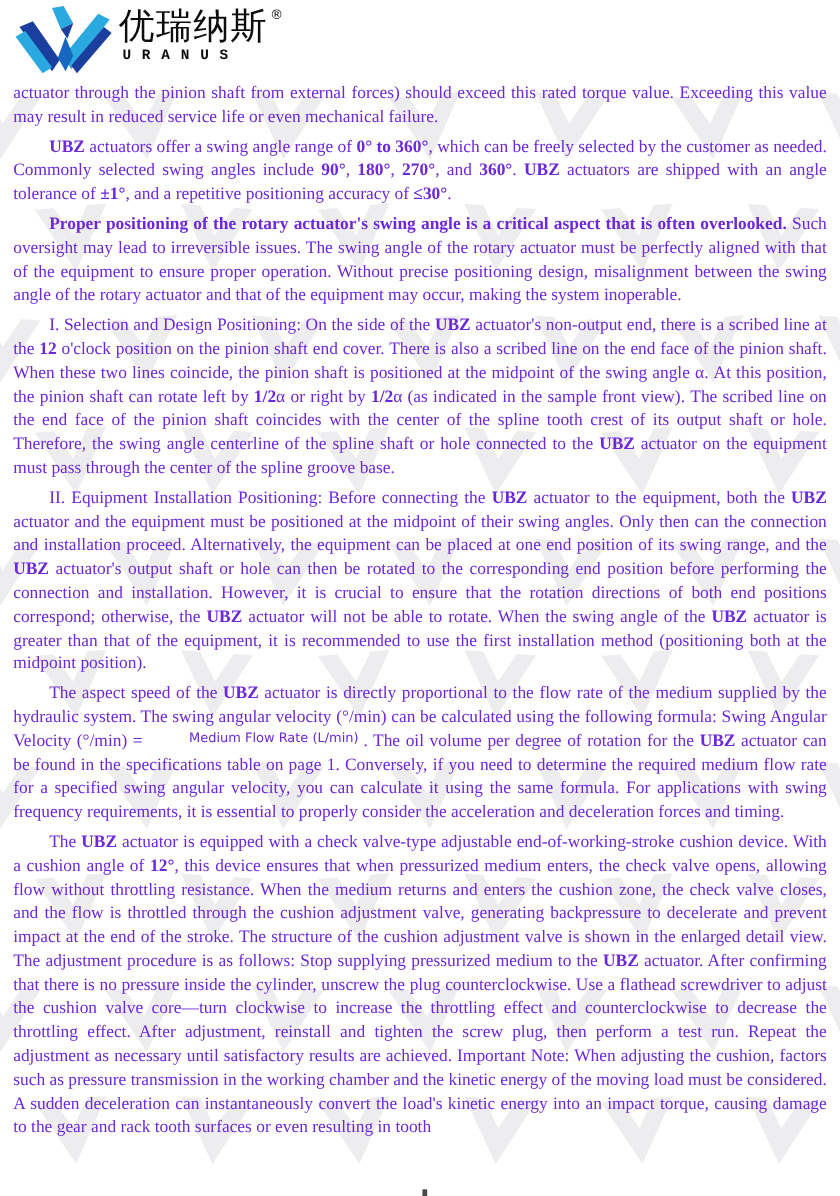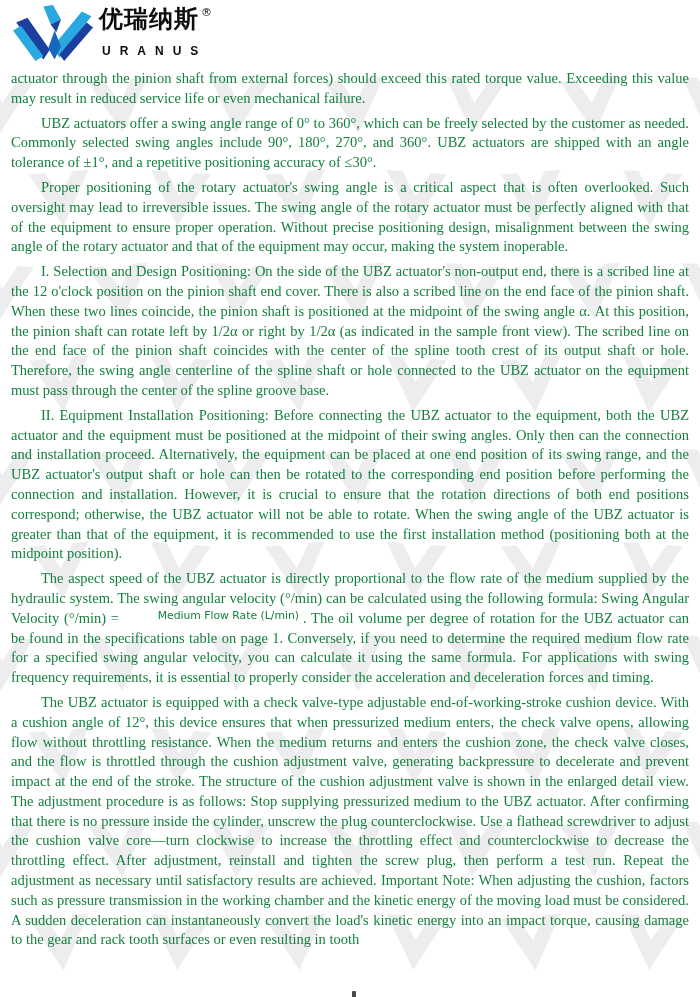--- a/index.html
+++ b/index.html
@@ -9,28 +9,28 @@
   }
   .page{position:relative;width:700px;height:997px;overflow:hidden;background:#fff}
   
   .wm-layer{position:absolute;inset:0;z-index:0;pointer-events:none}
   .wm{position:absolute;width:64px;height:58px;opacity:.55}
   
   .header{position:relative;z-index:1;display:flex;align-items:flex-start;padding:5px 0 0 12px;height:58px}
   .logo-icon{width:82px;height:56px;flex:0 0 auto}
   .logo-text{margin-left:5px;padding-top:2px}
   .cn-row{display:flex;align-items:flex-start}
-  .cn{font-family:"DejaVu Sans",sans-serif;font-weight:bold;font-size:24px;line-height:1.05;color:#0d0d0d;letter-spacing:1px}
+  .cn{font-family:"DejaVu Sans",sans-serif;font-weight:normal;font-size:30px;line-height:1.05;color:#0d0d0d;letter-spacing:1px}
   .reg{font-family:"DejaVu Sans",sans-serif;font-size:11px;color:#0d0d0d;margin-left:2px;line-height:1}
-  .latin{font-family:Liberation Sans, sans-serif;font-weight:bold;font-size:12px;letter-spacing:9px;color:#0d0d0d;margin-top:13px;padding-left:3px;line-height:1}
-  
-  .doc{position:relative;z-index:1;padding:6px 11px 0 11px;font-size:14.5px;line-height:19.8px;color:#15803d;text-align:justify}
+  .latin{font-family:Liberation Mono, monospace;font-weight:bold;font-size:12px;letter-spacing:9px;color:#0d0d0d;margin-top:1px;padding-left:3px;line-height:1}
+  
+  .doc{position:relative;z-index:1;padding:6px 11px 0 11px;font-size:14.5px;line-height:19.8px;color:#6d28d9;text-align:justify}
   p.para{margin:0 0 5px 0}
   p.indent{text-indent:30px}
-  .b{font-weight:normal}
+  .b{font-weight:bold}
   .frac{display:inline-flex;flex-direction:row;text-align:center;vertical-align:middle;
         font-family:"DejaVu Sans",sans-serif;font-size:10.8px;line-height:1.3;
         transform:translateY(-3px);padding:0 2px}
   .frac .den{border-top:1.2px solid #1b1b1b;padding:0 2px}
   .frac .num{padding:0 2px}
   
   .page-mark{position:absolute;left:352px;bottom:-2px;width:4px;height:8px;background:#4a4a4a;z-index:1;border-radius:1px}
 </style>
 </head>
 <body>

